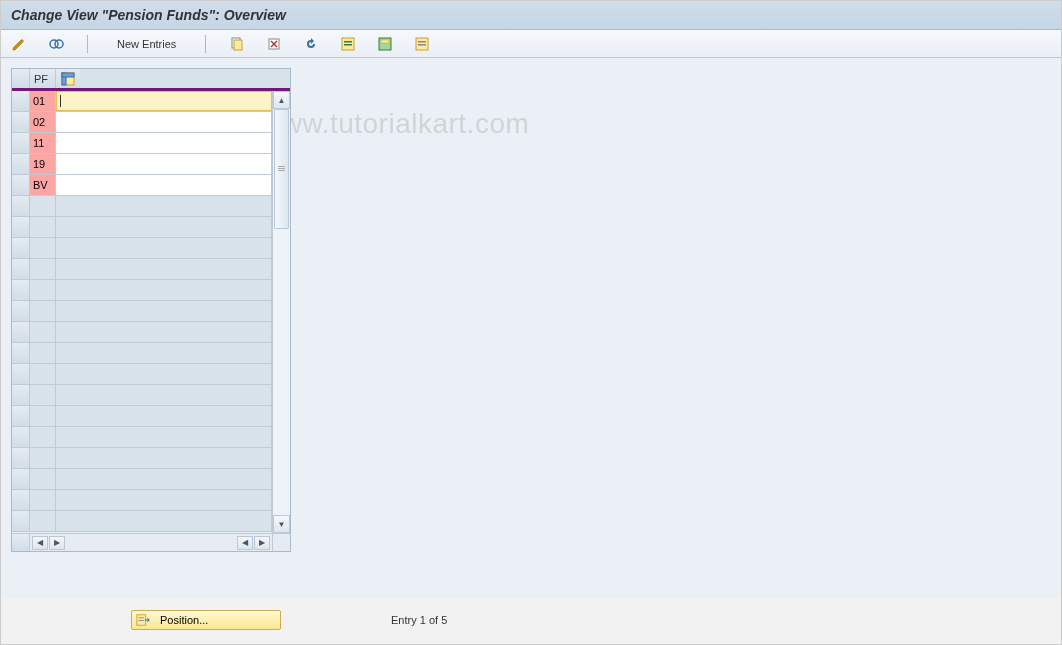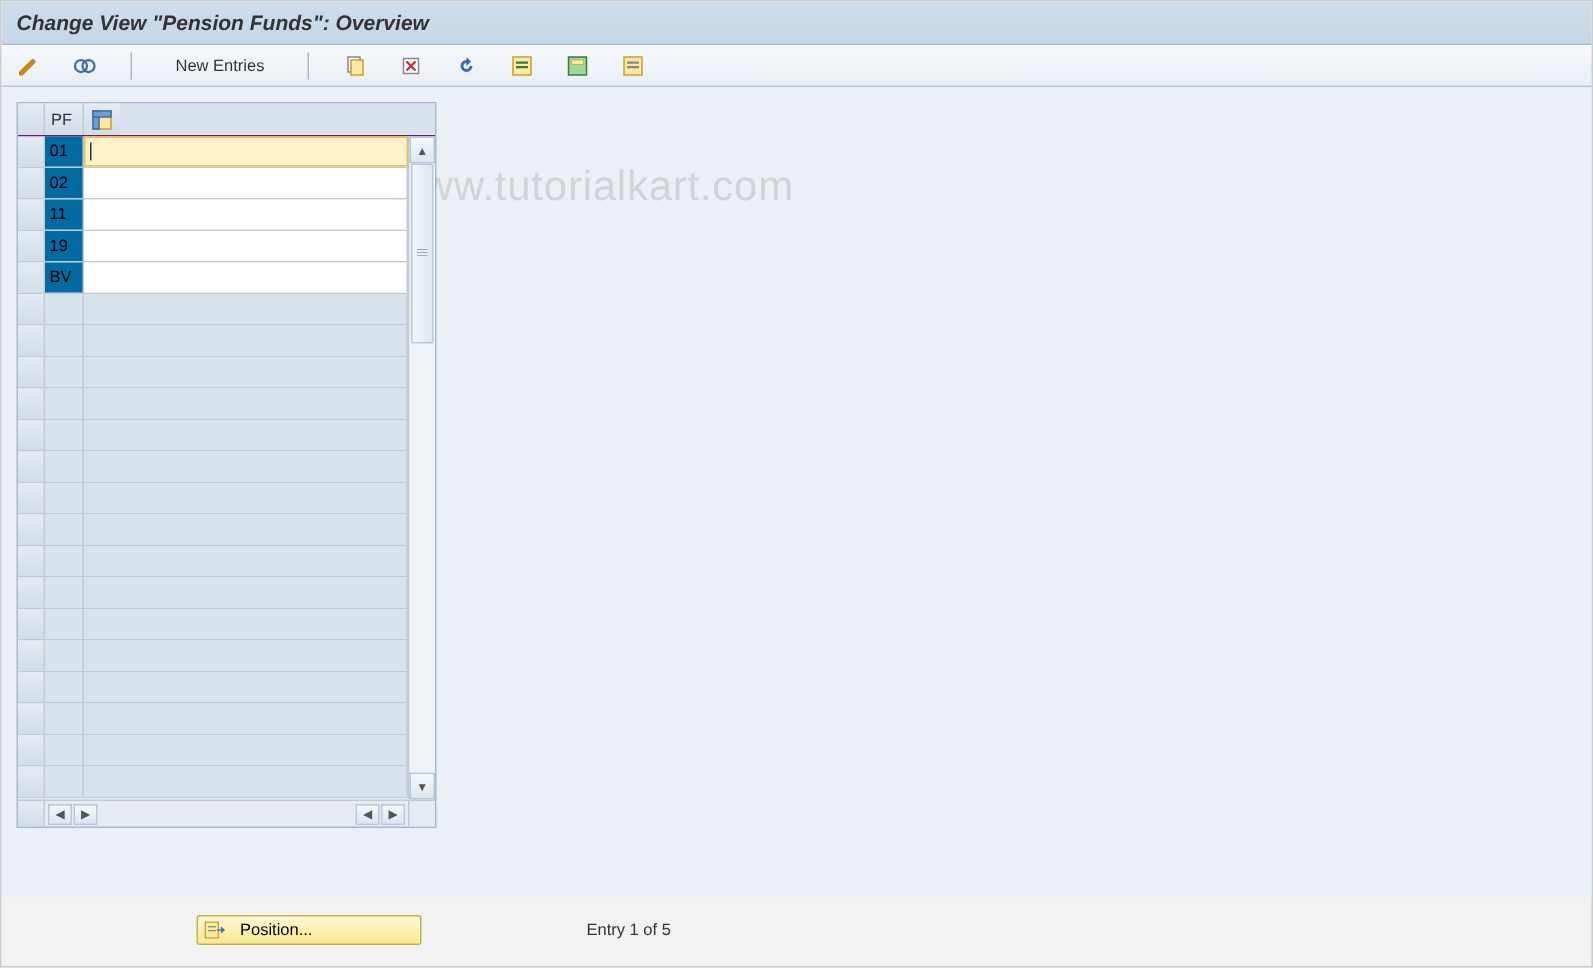--- a/index.html
+++ b/index.html
@@ -60,21 +60,21 @@
     }
     .table-container {
       width: 280px;
       background: #e6ecf2;
       border: 1px solid #a8b9c9;
       box-shadow: inset 1px 1px 0 #fff;
     }
     .table-header {
       display: flex;
       background: #d8e2eb;
-      border-bottom: 1px solid #701a75;
+      border-bottom: 3px solid #701a75;
       height: 22px;
     }
     .th {
       padding: 3px 4px;
       text-align: left;
       border-right: 1px solid #c0cad5;
       background: linear-gradient(to bottom, #e4ebf2 0%, #d2dde8 100%);
       font-size: 11px;
       color: #333;
       display: flex;
@@ -95,21 +95,21 @@
     .td-sel {
       width: 18px;
       background: linear-gradient(to bottom, #e4ebf2 0%, #d2dde8 100%);
       border-right: 1px solid #c0cad5;
       cursor: pointer;
     }
     .td-pf {
       width: 26px;
       border-right: 1px solid #c0cad5;
       padding: 2px 3px;
-      background: #0369a1;
+      background: #fca5a5;
       font-size: 11px;
       display: flex;
       align-items: center;
     }
     .td-name {
       flex: 1;
       border-right: 1px solid #c0cad5;
       background: #fff;
       padding: 2px 3px;
       display: flex;

